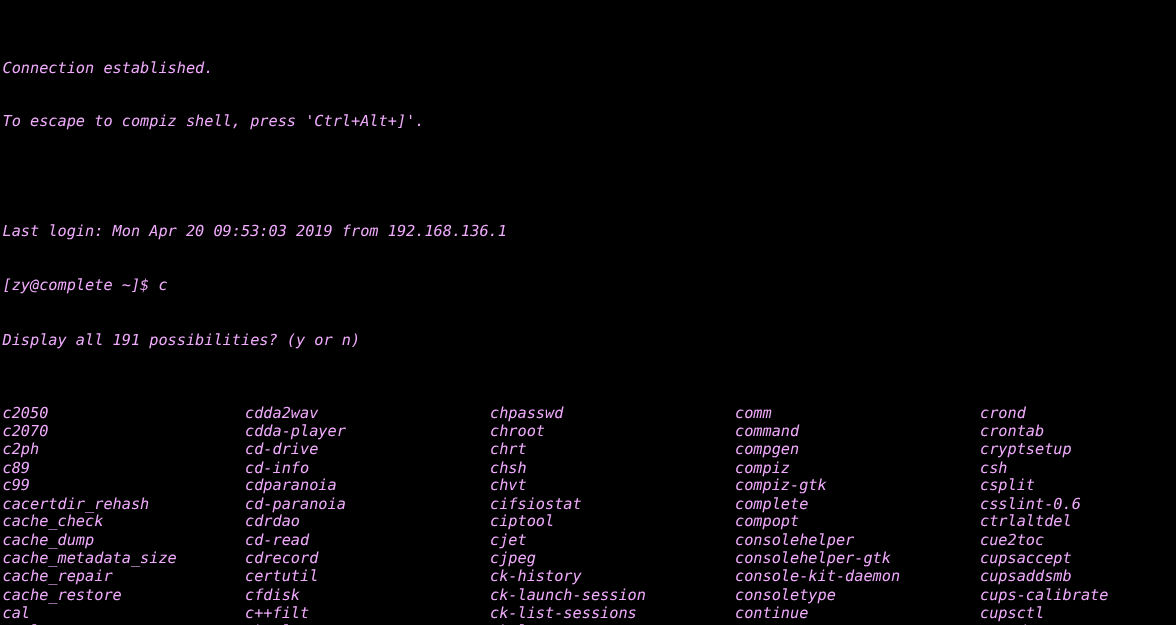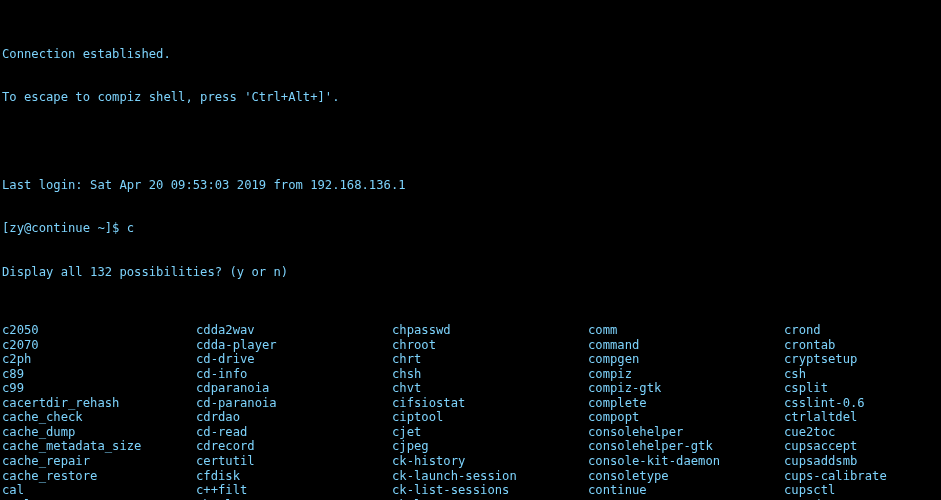--- a/index.html
+++ b/index.html
@@ -10,28 +10,29 @@
   body {
     width: 941px;
     height: 500px;
     overflow: hidden;
     font-family: "DejaVu Sans Mono", "Liberation Mono", monospace;
   }
   #terminal {
     width: 866px;
     height: 500px;
     background: #000000;
-    color: #7dd3fc;
+    color: #f0abfc;
     font-family: "DejaVu Sans Mono", "Liberation Mono", monospace;
     font-size: 12.2px;
     line-height: 14.55px;
     padding: 3px 0 0 2px;
     box-sizing: border-box;
     position: relative;
     white-space: pre;
+    font-style: italic;
   }
   .line {
     height: 14.55px;
     white-space: pre;
     letter-spacing: 0px;
   }
   .blank { height: 14.55px; }
   #completion-grid {
     position: relative;
     height: 393px;
@@ -47,21 +48,21 @@
   }
 </style>
 </head>
 <body>
 
 <div id="terminal">
 
   <div class="line">Connection established.</div>
   <div class="line">To escape to compiz shell, press 'Ctrl+Alt+]'.</div>
   <div class="blank"></div>
-  <div class="line">Last login: Sat Apr 20 09:53:03 2019 from 192.168.136.1</div>
-  <div class="line">[zy@continue ~]$ c</div>
-  <div class="line">Display all 132 possibilities? (y or n)</div>
+  <div class="line">Last login: Mon Apr 20 09:53:03 2019 from 192.168.136.1</div>
+  <div class="line">[zy@complete ~]$ c</div>
+  <div class="line">Display all 191 possibilities? (y or n)</div>
 
   <div id="completion-grid"><div class="comp-col" style="left: 0px;"><div class="comp-item">c2050</div><div class="comp-item">c2070</div><div class="comp-item">c2ph</div><div class="comp-item">c89</div><div class="comp-item">c99</div><div class="comp-item">cacertdir_rehash</div><div class="comp-item">cache_check</div><div class="comp-item">cache_dump</div><div class="comp-item">cache_metadata_size</div><div class="comp-item">cache_repair</div><div class="comp-item">cache_restore</div><div class="comp-item">cal</div><div class="comp-item">ca-legacy</div></div><div class="comp-col" style="left: 194px;"><div class="comp-item">cdda2wav</div><div class="comp-item">cdda-player</div><div class="comp-item">cd-drive</div><div class="comp-item">cd-info</div><div class="comp-item">cdparanoia</div><div class="comp-item">cd-paranoia</div><div class="comp-item">cdrdao</div><div class="comp-item">cd-read</div><div class="comp-item">cdrecord</div><div class="comp-item">certutil</div><div class="comp-item">cfdisk</div><div class="comp-item">c++filt</div><div class="comp-item">chacl</div></div><div class="comp-col" style="left: 390px;"><div class="comp-item">chpasswd</div><div class="comp-item">chroot</div><div class="comp-item">chrt</div><div class="comp-item">chsh</div><div class="comp-item">chvt</div><div class="comp-item">cifsiostat</div><div class="comp-item">ciptool</div><div class="comp-item">cjet</div><div class="comp-item">cjpeg</div><div class="comp-item">ck-history</div><div class="comp-item">ck-launch-session</div><div class="comp-item">ck-list-sessions</div><div class="comp-item">ck-log-system-restart</div></div><div class="comp-col" style="left: 586px;"><div class="comp-item">comm</div><div class="comp-item">command</div><div class="comp-item">compgen</div><div class="comp-item">compiz</div><div class="comp-item">compiz-gtk</div><div class="comp-item">complete</div><div class="comp-item">compopt</div><div class="comp-item">consolehelper</div><div class="comp-item">consolehelper-gtk</div><div class="comp-item">console-kit-daemon</div><div class="comp-item">consoletype</div><div class="comp-item">continue</div><div class="comp-item">convertquota</div></div><div class="comp-col" style="left: 782px;"><div class="comp-item">crond</div><div class="comp-item">crontab</div><div class="comp-item">cryptsetup</div><div class="comp-item">csh</div><div class="comp-item">csplit</div><div class="comp-item">csslint-0.6</div><div class="comp-item">ctrlaltdel</div><div class="comp-item">cue2toc</div><div class="comp-item">cupsaccept</div><div class="comp-item">cupsaddsmb</div><div class="comp-item">cups-calibrate</div><div class="comp-item">cupsctl</div><div class="comp-item">cupsd</div></div></div>
 
   
 
 </div>
 
 </body></html>

